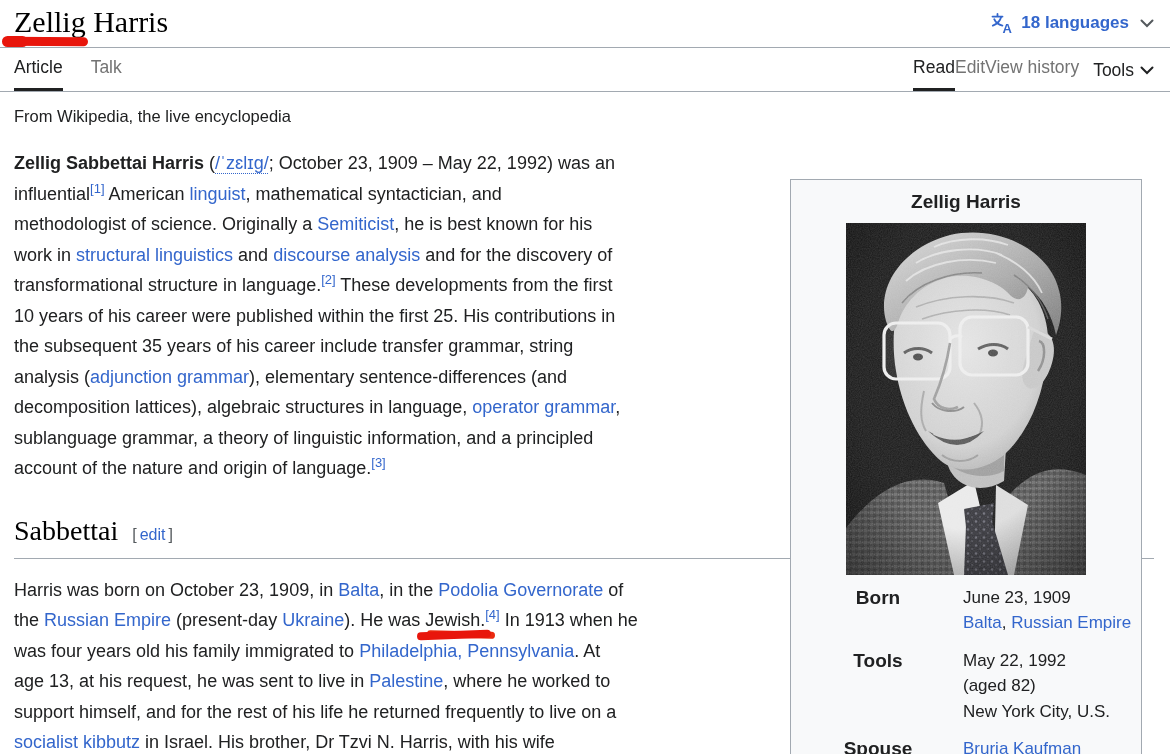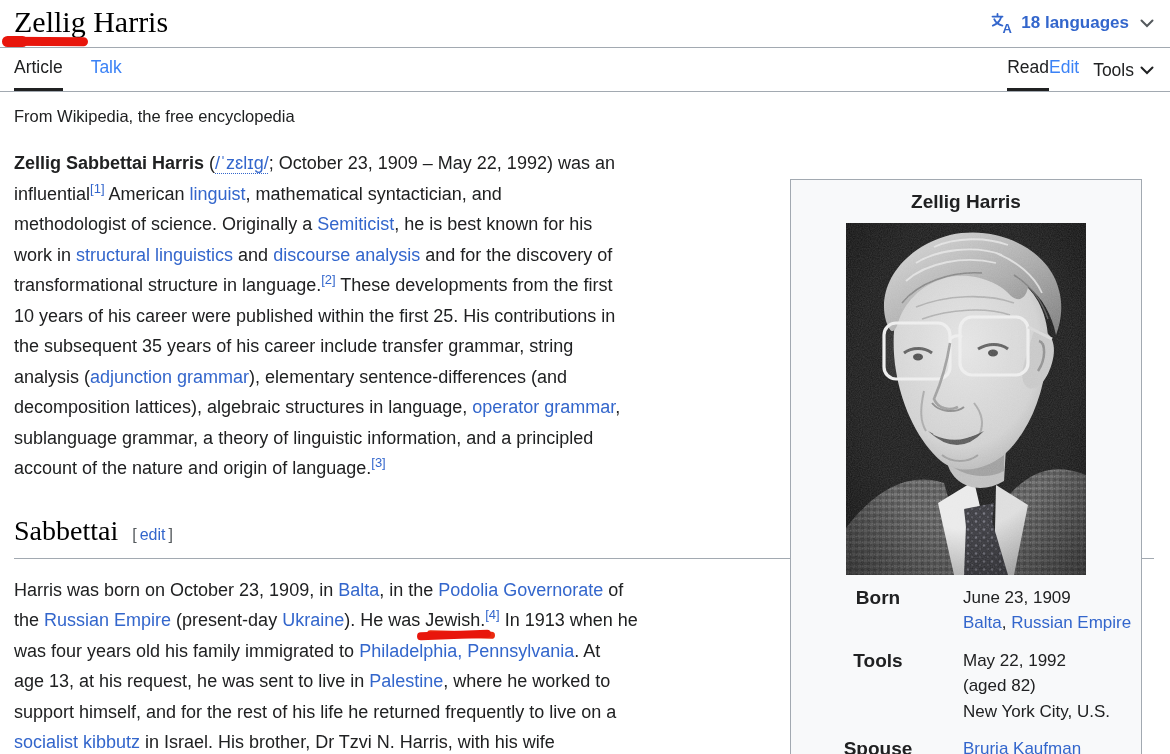--- a/index.html
+++ b/index.html
@@ -27,21 +27,21 @@
   }
   .lang-sel .chev { margin-left:4px; }
 
   
   .tabsrow {
     display:flex; justify-content:space-between; align-items:flex-end;
     padding:0 16px 0 14px; border-bottom:1px solid #a2a9b1; height:44px;
   }
   .tabs { display:flex; gap:28px; }
   .tab {
-    font-size:17.5px; padding:9px 0 10px; color:#3b82f6; cursor:pointer;
+    font-size:17.5px; padding:9px 0 10px; color:#737373; cursor:pointer;
     border-bottom:3px solid transparent;
   }
   .tab.active { color:#202122; border-bottom-color:#202122; }
   .tabs-right { display:flex; align-items:flex-end; }
   .tools {
     display:flex; align-items:center; gap:6px; color:#202122;
     font-size:17.5px; padding:9px 0 10px; cursor:pointer; margin-left:14px;
   }
 
   .subtitle { margin:15px 16px 0 14px; font-size:16.5px; }
@@ -130,32 +130,33 @@
   </div>
 
   <div class="tabsrow">
     <div class="tabs">
       <span class="tab active">Article</span>
       <span class="tab">Talk</span>
     </div>
     <div class="tabs-right">
       <span class="tab active">Read</span>
       <span class="tab">Edit</span>
+      <span class="tab">View history</span>
       <span class="tools">
         <span>Tools</span>
         <span class="chev">
           <svg width="14" height="9" viewBox="0 0 14 9">
               <path d="M1.5 1.5 L7 7 L12.5 1.5" fill="none" stroke="#202122" stroke-width="2" stroke-linecap="round"></path>
             </svg>
         </span>
       </span>
     </div>
   </div>
 
-  <div class="subtitle">From Wikipedia, the free encyclopedia</div>
+  <div class="subtitle">From Wikipedia, the live encyclopedia</div>
 
   <main>
 
     <aside class="infobox">
       <div class="infobox-title">Zellig Harris</div>
 
       <svg class="portrait" viewBox="0 0 240 352" role="img" aria-label="black-and-white portrait of Zellig Harris">
         <defs>
           <radialGradient id="faceG" cx="45%" cy="40%" r="70%">
             <stop offset="0%" stop-color="#e2e2e2"></stop>

